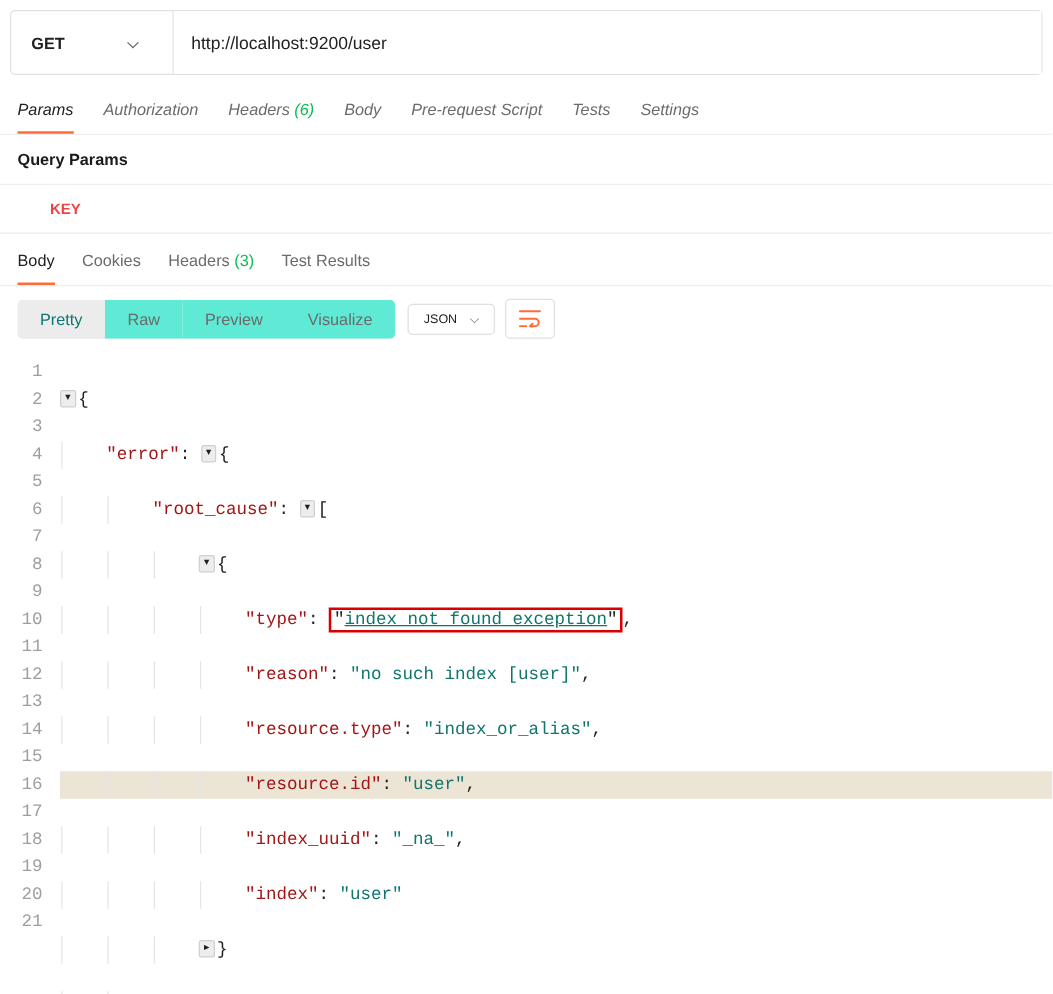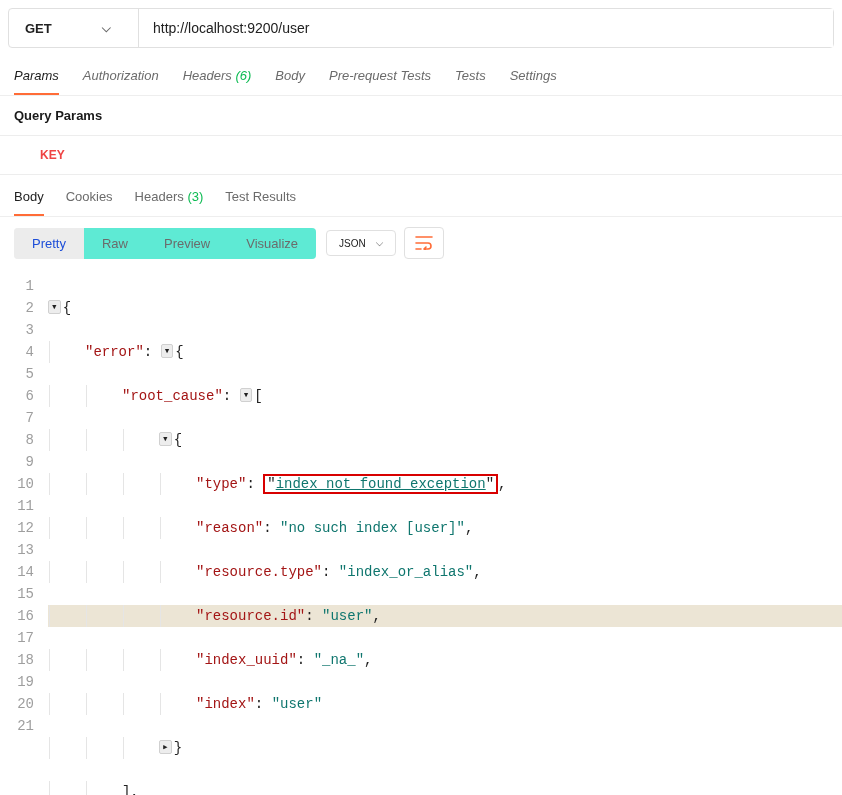--- a/index.html
+++ b/index.html
@@ -1,36 +1,36 @@
 <!DOCTYPE html>
 <html><head>
 <meta charset="utf-8">
 <style>
 * { box-sizing: border-box; margin: 0; padding: 0; }
 body { font-family: -apple-system, BlinkMacSystemFont, "Segoe UI", Arial, sans-serif; background: #fff; color: #1a1a1a; font-size: 13px; width: 842px; }
-.method-row { display: flex; border: 1px solid #e0e0e0; border-radius: 4px; margin: 8px; height: 40px; align-items: stretch; }
+.method-row { display: flex; border: 1px solid #e0e0e0; border-radius: 4px; margin: 8px; height: 52px; align-items: stretch; }
 .method-select { display: flex; align-items: center; gap: 50px; padding: 0 16px; border-right: 1px solid #e0e0e0; min-width: 130px; font-weight: 600; color: #212121; cursor: pointer; }
 .method-select .chev { color: #6b6b6b; font-size: 12px; }
 .url-input { flex: 1; border: none; padding: 0 14px; font-size: 14px; color: #212121; outline: none; }
 .tabs { display: flex; gap: 24px; padding: 12px 14px 0; border-bottom: 1px solid #eee; font-size: 13px; font-style: italic; }
 .tab { padding-bottom: 10px; color: #6b6b6b; cursor: pointer; }
 .tab.active { color: #212121; border-bottom: 2px solid #ff6c37; font-weight: 500; }
 .tab .count { color: #0cbb52; }
 .section-label { padding: 12px 14px; font-weight: 600; color: #1a1a1a; font-size: 13px; }
 .kv-header { display: flex; border-top: 1px solid #ededed; border-bottom: 1px solid #ededed; }
 .kv-header .col { flex: 1; padding: 12px 14px 12px 40px; color: #ef4444; font-size: 12px; font-weight: 600; }
 .kv-header .col + .col { border-left: 1px solid #ededed; }
 .resp-tabs { display: flex; gap: 22px; padding: 14px 14px 0; border-bottom: 1px solid #eee; font-size: 13px; }
 .resp-tab { padding-bottom: 10px; color: #6b6b6b; cursor: pointer; }
 .resp-tab.active { color: #212121; border-bottom: 2px solid #ff6c37; }
 .resp-tab .count { color: #0cbb52; }
 .view-row { display: flex; align-items: center; gap: 4px; padding: 10px 14px; }
 .seg-group { display: flex; background: #f2f2f2; border-radius: 4px; overflow: hidden; }
 .seg { padding: 8px 18px; color: #6b6b6b; cursor: pointer; font-size: 13px; background: #fff; }
-.seg.active { background: #ececec; color: #1d4ed8; }
+.seg.active { background: #ececec; color: #0f766e; }
 .seg:not(.active) { background: #5eead4; }
 .fmt-select { display: flex; align-items: center; gap: 10px; border: 1px solid #e0e0e0; border-radius: 4px; padding: 6px 12px; color: #212121; font-size: 10px; cursor: pointer; margin-left: 6px; }
 .wrap-btn { border: 1px solid #e0e0e0; border-radius: 4px; padding: 4px 10px; cursor: pointer; color: #ff6c37; margin-left: 4px; height: 32px; display: flex; align-items: center; }
 .code-area { display: flex; font-family: Consolas, "Courier New", monospace; font-size: 14px; line-height: 22px; padding-top: 6px; }
 .gutter { text-align: right; color: #9e9e9e; padding-right: 14px; user-select: none; width: 48px; }
 .gutter div { height: 22px; }
 .code { flex: 1; position: relative; white-space: pre; color: #212121; }
 .code .line { height: 22px; position: relative; }
 .indent { border-left: 1px solid #e5e5e5; display: inline-block; width: 36px; height: 22px; vertical-align: top; margin-left: 1px; }
 .key { color: #a31515; }
@@ -50,21 +50,21 @@
     <span class="chev">⌵</span>
   </div>
   <input class="url-input" value="http://localhost:9200/user" style="">
 </div>
 
 <div class="tabs">
   <div class="tab active">Params</div>
   <div class="tab">Authorization</div>
   <div class="tab"><span>Headers</span> <span class="count">(6)</span></div>
   <div class="tab">Body</div>
-  <div class="tab">Pre-request Tests</div>
+  <div class="tab">Pre-request Script</div>
   <div class="tab">Tests</div>
   <div class="tab">Settings</div>
 </div>
 
 <div class="section-label">Query Params</div>
 <div class="kv-header">
   <div class="col">KEY</div>
 </div>
 
 <div class="resp-tabs">

